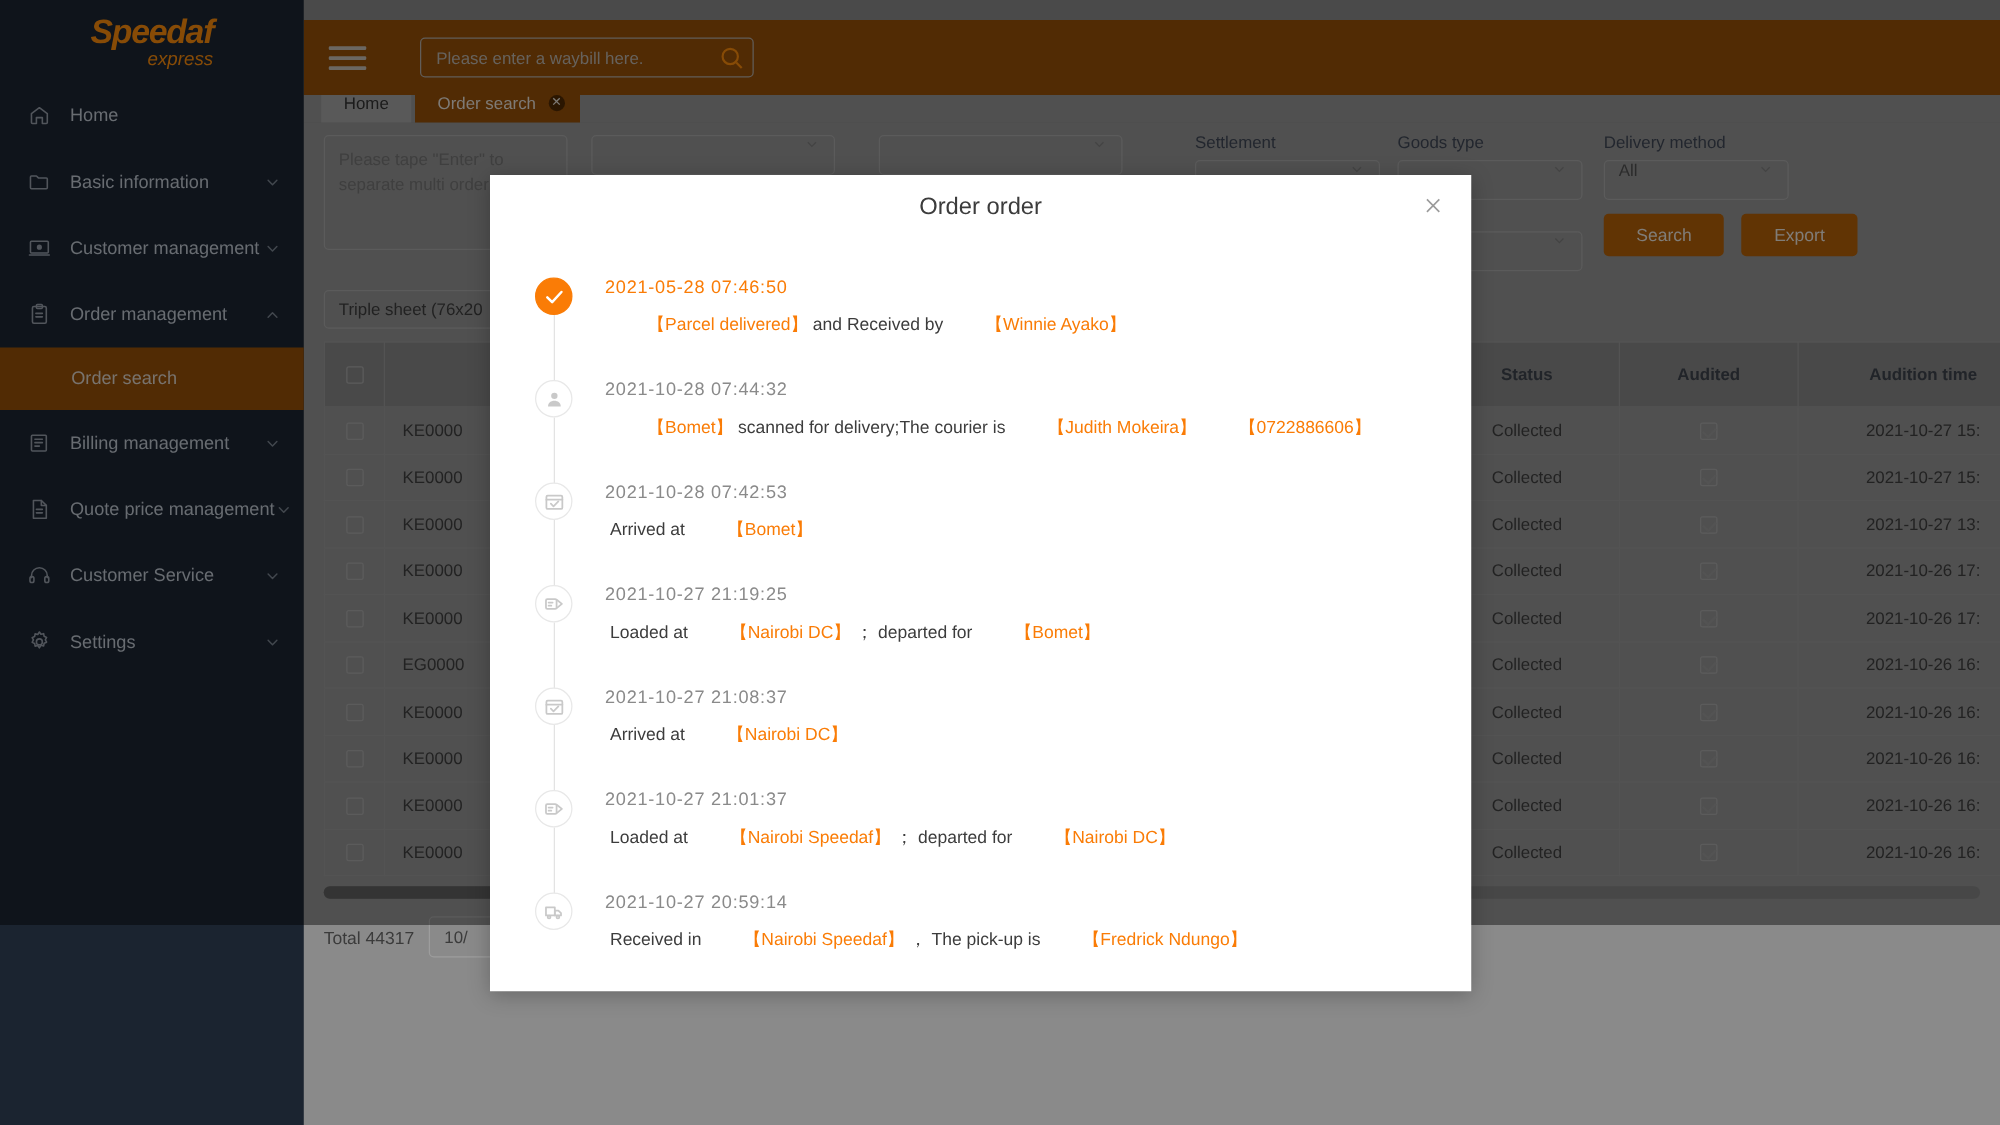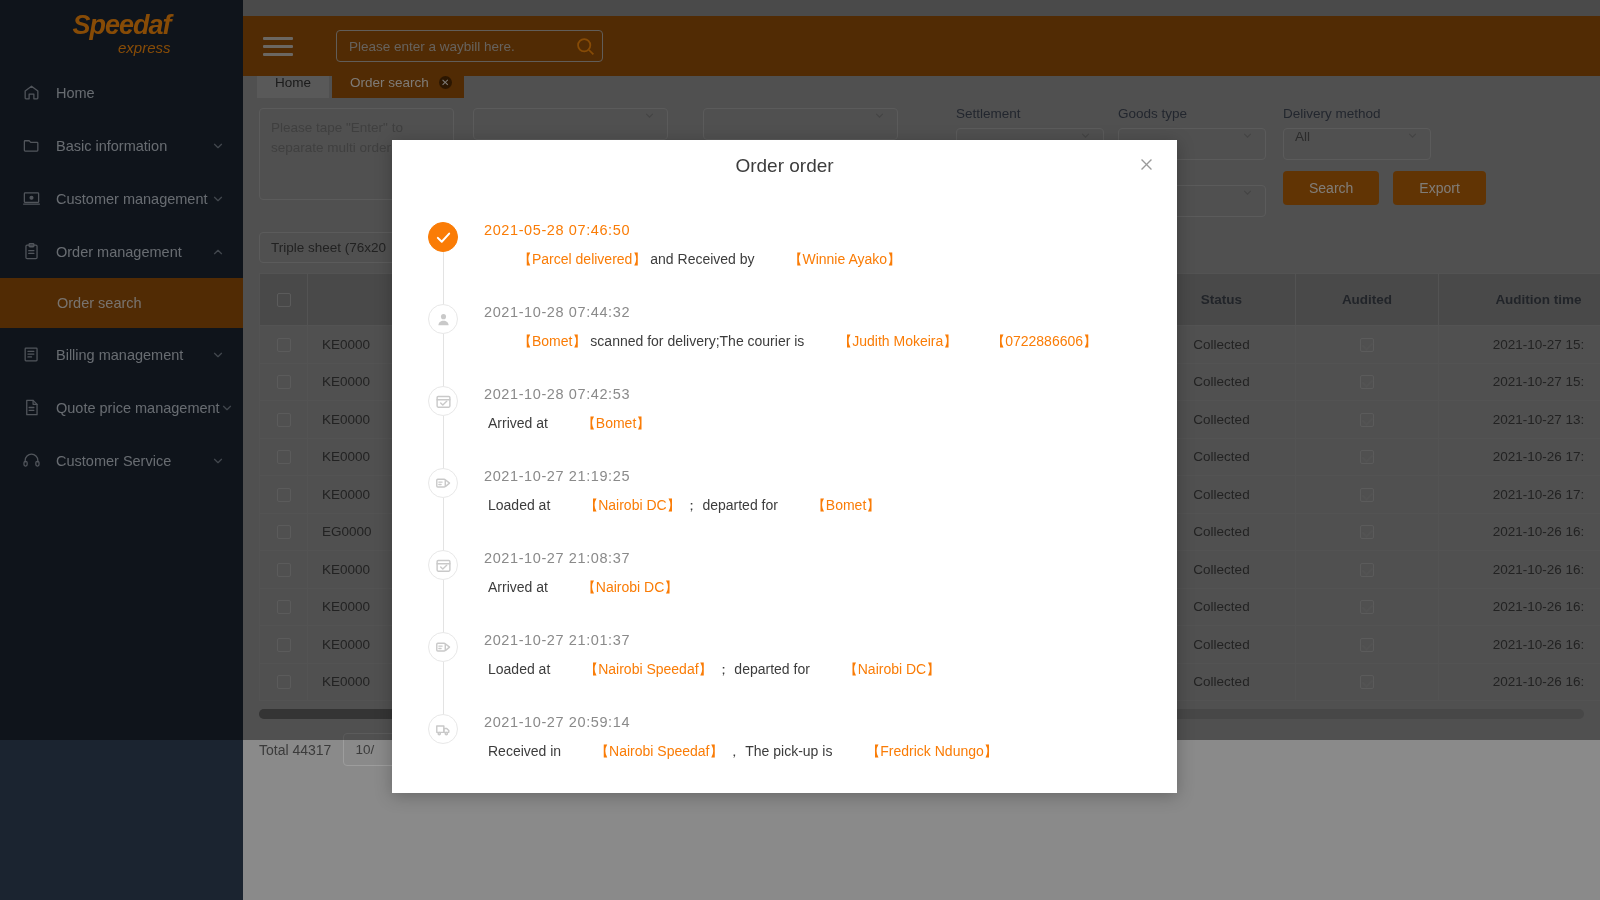--- a/index.html
+++ b/index.html
@@ -311,20 +311,32 @@
         </div>
         <div class="nav-item">
           <span class="ico">
             <svg width="19" height="19" viewBox="0 0 24 24" fill="none" stroke="#8c939e" stroke-width="1.6" stroke-linecap="round" stroke-linejoin="round">
               <path d="M4 14v-2a8 8 0 0 1 16 0v2"></path>
               <rect x="2.5" y="13" width="4" height="6" rx="1.8"></rect>
               <rect x="17.5" y="13" width="4" height="6" rx="1.8"></rect>
             </svg>
           </span>
           <span class="lbl">Customer Service</span>
+          <span style="width:14px;height:14px;display:block"><svg class="chev" viewBox="0 0 24 24" fill="none" stroke="#9099a4" stroke-width="2" stroke-linecap="round" stroke-linejoin="round">
+              <polyline points="6 9 12 15 18 9"></polyline>
+            </svg></span>
+        </div>
+        <div class="nav-item">
+          <span class="ico">
+            <svg width="19" height="19" viewBox="0 0 24 24" fill="none" stroke="#8c939e" stroke-width="1.6" stroke-linecap="round" stroke-linejoin="round">
+              <circle cx="12" cy="12" r="3"></circle>
+              <path d="M12 2l1.6 2.3 2.7-.6.5 2.7 2.5 1.1-1.3 2.4 1.3 2.4-2.5 1.1-.5 2.7-2.7-.6L12 18l-1.6-2.3-2.7.6-.5-2.7-2.5-1.1 1.3-2.4L4.7 7.7l2.5-1.1.5-2.7 2.7.6z"></path>
+            </svg>
+          </span>
+          <span class="lbl">Settings</span>
           <span style="width:14px;height:14px;display:block"><svg class="chev" viewBox="0 0 24 24" fill="none" stroke="#9099a4" stroke-width="2" stroke-linecap="round" stroke-linejoin="round">
               <polyline points="6 9 12 15 18 9"></polyline>
             </svg></span>
         </div>
       </div>
   </div>
 
   <div class="topbar">
     <div class="hamburger">
       <span></span>

